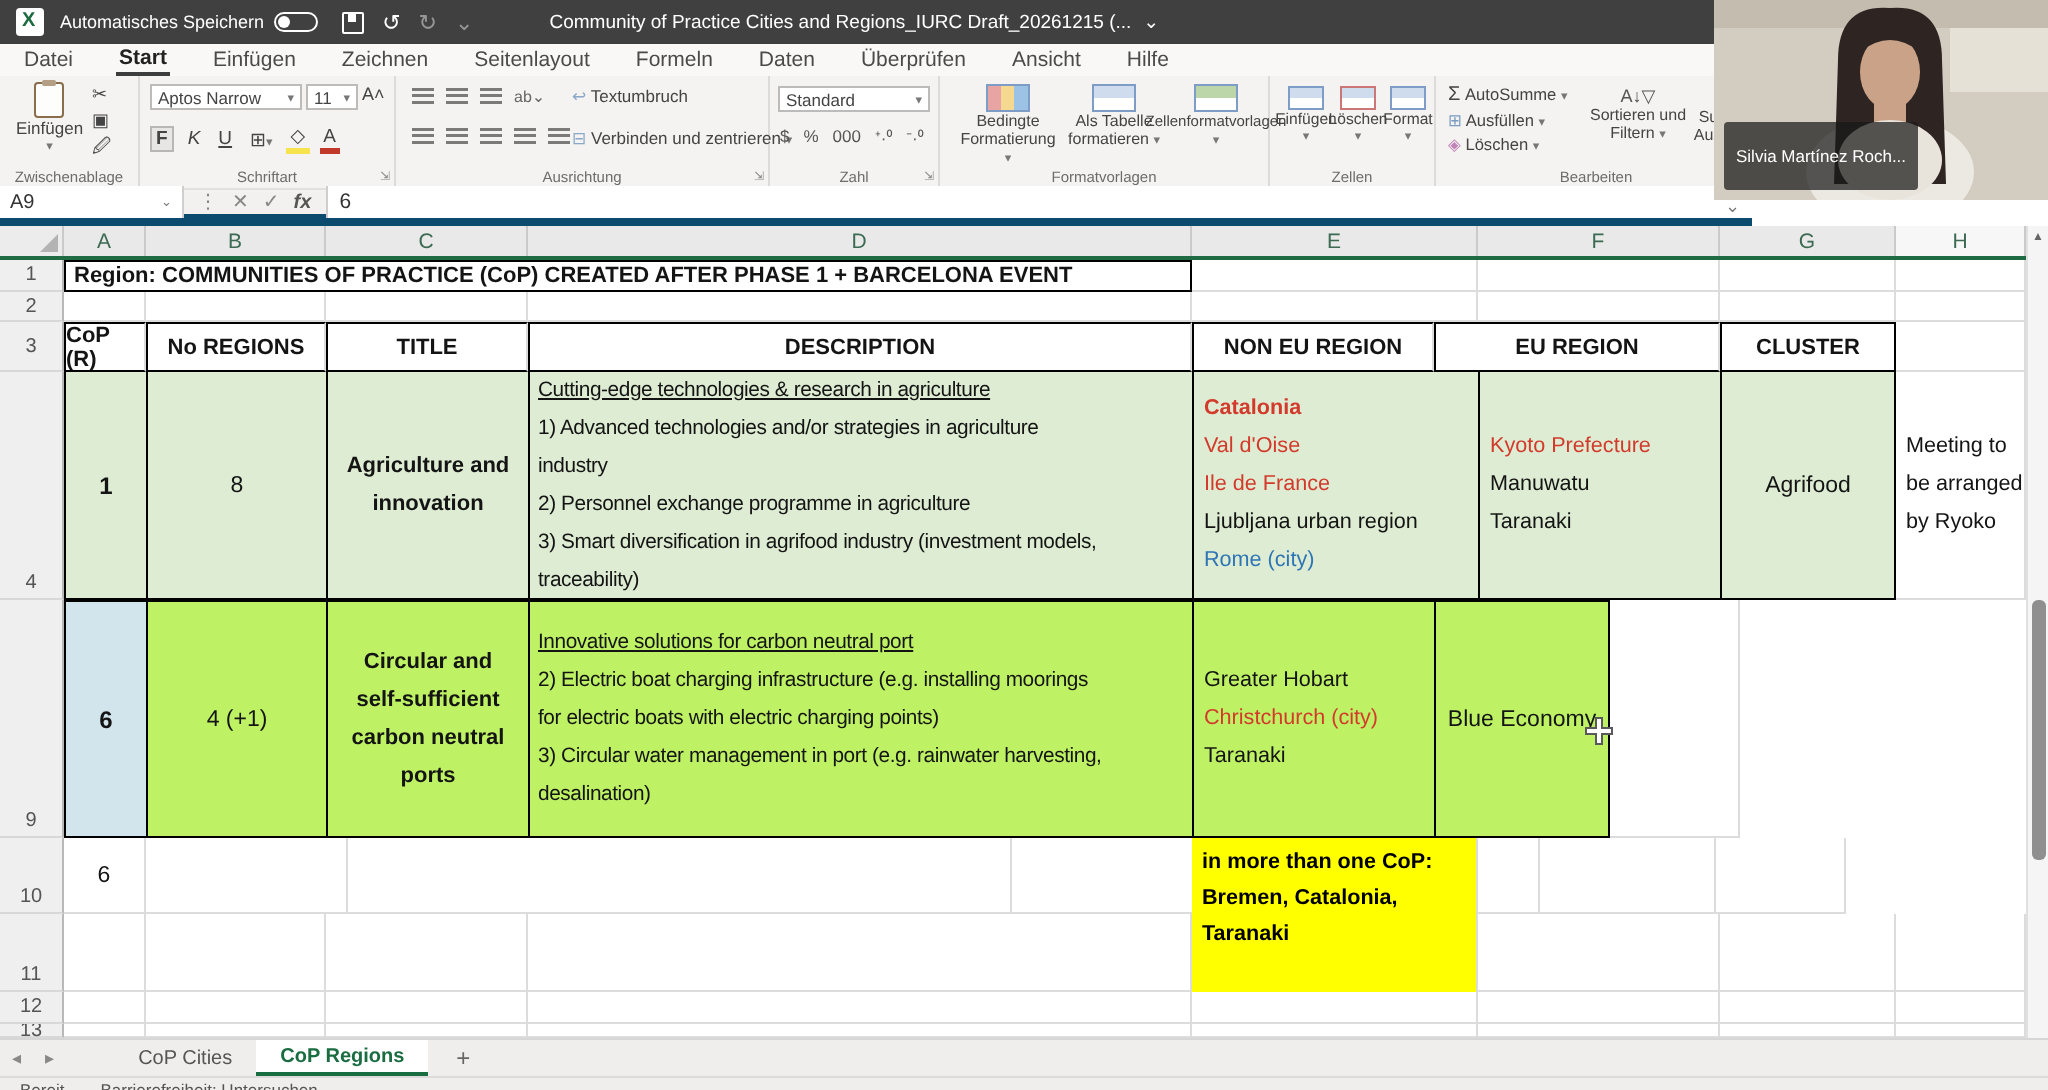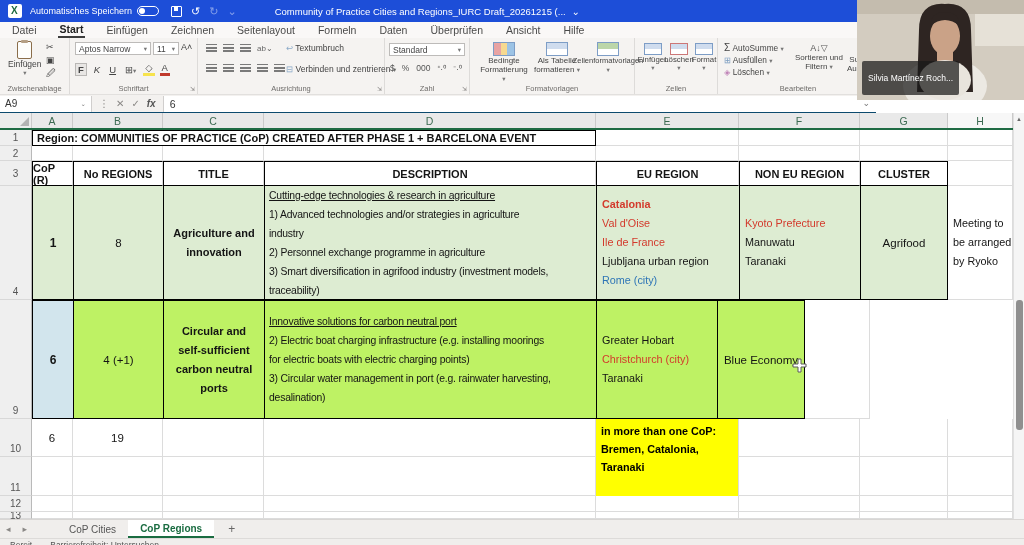--- a/index.html
+++ b/index.html
@@ -2,21 +2,21 @@
 <html><head>
 <meta charset="utf-8">
 <style>
   * { margin:0; padding:0; box-sizing:border-box; }
   html,body { background:#888; }
   #app {
     position:relative; width:1024px; height:545px; overflow:hidden;
     font-family:"Liberation Sans", sans-serif; background:#fff; cursor:default;
   }
   
-  .titlebar { position:absolute; left:0; top:0; width:1024px; height:22px; background:#1d4ed8; display:flex; align-items:center; color:#fff; }
+  .titlebar { position:absolute; left:0; top:0; width:1024px; height:22px; background:#404040; display:flex; align-items:center; color:#fff; }
   .xlicon { width:14px; height:14px; margin:0 8px 0 8px; background:#fff; border-radius:2px; position:relative; }
   .xlicon::after { content:"X"; position:absolute; left:3px; top:1px; font-size:10px; font-weight:bold; color:#1e6b41; }
   .autosave { display:flex; align-items:center; gap:5px; font-size:9px; }
   .toggle { width:22px; height:10px; border:1px solid #fff; border-radius:6px; position:relative; }
   .toggle .knob { position:absolute; left:1px; top:1px; width:6px; height:6px; border-radius:50%; background:#fff; }
   .qat { display:flex; align-items:center; gap:9px; margin-left:12px; font-size:11px; }
   .qat .dis { opacity:.45; }
   .floppy { width:11px; height:11px; border:1.3px solid #fff; border-radius:1px; position:relative; }
   .floppy::after { content:""; position:absolute; left:2px; top:0; width:4px; height:4px; background:#fff; }
   .doc-title { margin-left:38px; font-size:9.5px; white-space:nowrap; display:flex; gap:6px; align-items:center; }
@@ -38,21 +38,21 @@
   .mini { font-size:9px; line-height:10px; }
   .fontbox, .numbox { background:#fff; border:1px solid #bdbbb9; font-size:8.5px; padding:0 3px; height:13px; display:flex; align-items:center; justify-content:space-between; }
   .btn-letter { font-size:9.5px; padding:0 2px; }
   .btn-letter.b { font-weight:bold; border:1px solid #b9b7b5; background:#e8e6e4; }
   .alines { display:inline-block; width:11px; height:8px; background:repeating-linear-gradient(#7a7a7a 0 1.4px, transparent 1.4px 3.2px); }
   .styleicon { width:22px; height:14px; border:1px solid #7d9dc6; background:linear-gradient(#cfdcee 50%, #fff 50%); position:relative; }
   .two-line { text-align:center; line-height:9px; font-size:8px; }
   .sumglyph { font-size:10px; }
   .dd { font-size:6.5px; color:#777; }
   
-  .fbar { position:absolute; left:0; top:95px; width:876px; height:18px; background:#f3f1ef; border-bottom:1px solid #0c4a6e; display:flex; align-items:center; font-size:10px; color:#333;text-align:center; }
+  .fbar { position:absolute; left:0; top:95px; width:876px; height:18px; background:#f3f1ef; border-bottom:6px solid #0c4a6e; display:flex; align-items:center; font-size:10px; color:#333;text-align:center; }
   .namebox { width:92px; height:16px; background:#fff; border-right:1px solid #d0cecd; display:flex; align-items:center; justify-content:space-between; padding:0 5px; }
   .fbtns { display:flex; align-items:center; gap:7px; padding:0 7px; color:#8a8886; }
   .fx { font-style:italic; font-weight:bold; color:#555; }
   .finput { flex:1; height:16px; background:#fff; border-left:1px solid #d0cecd; display:flex; align-items:center; padding-left:6px; font-size:10.5px; }
   .fchev { position:absolute; right:6px; top:3px; color:#777; font-size:9px; }
   
   .colheads { position:absolute; left:0; top:113px; width:1013px; height:17px; display:flex; border-bottom:2px solid #1f6b44; background:#e9e9e9; }
   .ch { border-right:1px solid #cacaca; display:flex; align-items:center; justify-content:center; font-size:10.5px; color:#3c6a52; }
   .ch.hh { background:#f7f7f7; }
   .selall { width:32px; background:#ececec; position:relative; border-right:1px solid #cacaca; }
@@ -321,22 +321,22 @@
     <div class="c wG"></div>
       <div class="c wH"></div>
   </div>
 
   <div class="grow" style="top:161px;height:25px">
     <div class="gut">3</div>
     <div class="c hdr wA">CoP (R)</div>
     <div class="c hdr wB">No REGIONS</div>
     <div class="c hdr wC">TITLE</div>
     <div class="c hdr wD">DESCRIPTION</div>
+    <div class="c hdr wF">NON EU REGION</div>
     <div class="c hdr wE">EU REGION</div>
-    <div class="c hdr wF">NON EU REGION</div>
     <div class="c hdr lastg wG">CLUSTER</div>
     <div class="c wH"></div>
   </div>
 
   <div class="grow" style="top:186px;height:114px">
     <div class="gut bot">4</div>
     <div class="c tc body4 ctr wA bold" style="font-size:12px">1</div>
     <div class="c tc body4 ctr wB">8</div>
     <div class="c tc body4 ctr titlecell wC">Agriculture and innovation</div>
     <div class="c tc body4 vctr desc wD">
@@ -384,21 +384,20 @@
       <div class="t-red">Christchurch (city)</div>
       <div>Taranaki</div>
     </div>
     <div class="c tc lastg body9 ctr wG">Blue Economy</div>
     <div class="c wH"></div>
   </div>
 
   <div class="grow" style="top:419px;height:38px">
     <div class="gut bot">10</div>
     <div class="c ctr wA">6</div>
-    <div class="c ctr wB">19</div>
     <div class="c wC"></div>
       <div class="c wD"></div>
     <div class="c wE"></div>
       <div class="c wF"></div>
     <div class="c wG"></div>
       <div class="c wH"></div>
   </div>
 
   <div class="grow" style="top:457px;height:39px">
     <div class="gut bot">11</div>

